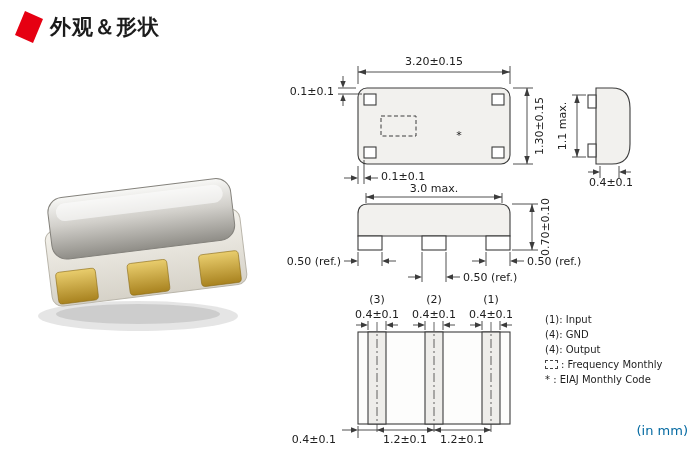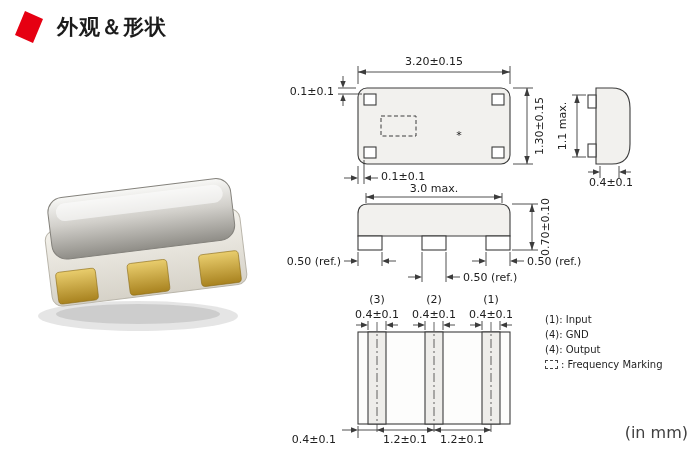--- a/index.html
+++ b/index.html
@@ -1,25 +1,25 @@
 <!DOCTYPE html>
 <html><head>
 <meta charset="utf-8">
 <style>
   html,body{margin:0;padding:0}
   body{width:695px;height:462px;background:#ffffff;font-family:"DejaVu Sans","Liberation Sans",sans-serif;position:relative;overflow:hidden}
   .stage{position:relative;width:695px;height:462px}
   svg.drawing{position:absolute;left:0;top:0}
   svg text{font-family:"DejaVu Sans","Liberation Sans",sans-serif;fill:#202020;font-size:11px}
-  .header{position:absolute;left:14px;top:10px;display:flex;align-items:center;gap:13px}
+  .header{position:absolute;left:14px;top:10px;display:flex;align-items:center;gap:6px}
   .title{font-size:21px;font-weight:600;color:#1b1b1b;letter-spacing:1px}
   .legend{position:absolute;left:545px;top:312px;font-size:10px;color:#1e1e1e;line-height:15px}
   .lg-row{display:flex;align-items:center;white-space:nowrap}
   .dash-box{display:inline-block;width:13px;height:9px;border:1px dashed #444;margin-right:3px;box-sizing:border-box}
-  .units{position:absolute;right:7px;top:423px;font-size:16px;color:#404040}
+  .units{position:absolute;right:7px;top:423px;font-size:13px;color:#0369a1}
 </style>
 </head>
 <body>
 
 <div class="stage">
 
   <div class="header">
     <svg width="30" height="34" viewBox="0 0 30 34">
       <polygon points="11,1 29,9 19,33 1,25" fill="#e60012"></polygon>
     </svg>
@@ -216,19 +216,20 @@
     <text x="405" y="443" text-anchor="middle">1.2±0.1</text>
     <text x="462" y="443" text-anchor="middle">1.2±0.1</text>
   </svg>
 
   <div class="legend">
     <div class="lg-row">(1): Input</div>
     <div class="lg-row">(4): GND</div>
     <div class="lg-row">(4): Output</div>
     <div class="lg-row">
       <span class="dash-box"></span>
-      <span>: Frequency Marking</span>
+      <span>: Frequency Monthly</span>
     </div>
+    <div class="lg-row">* : EIAJ Monthly Code</div>
   </div>
 
   <div class="units">(in mm)</div>
 
 </div>
 
 </body></html>

